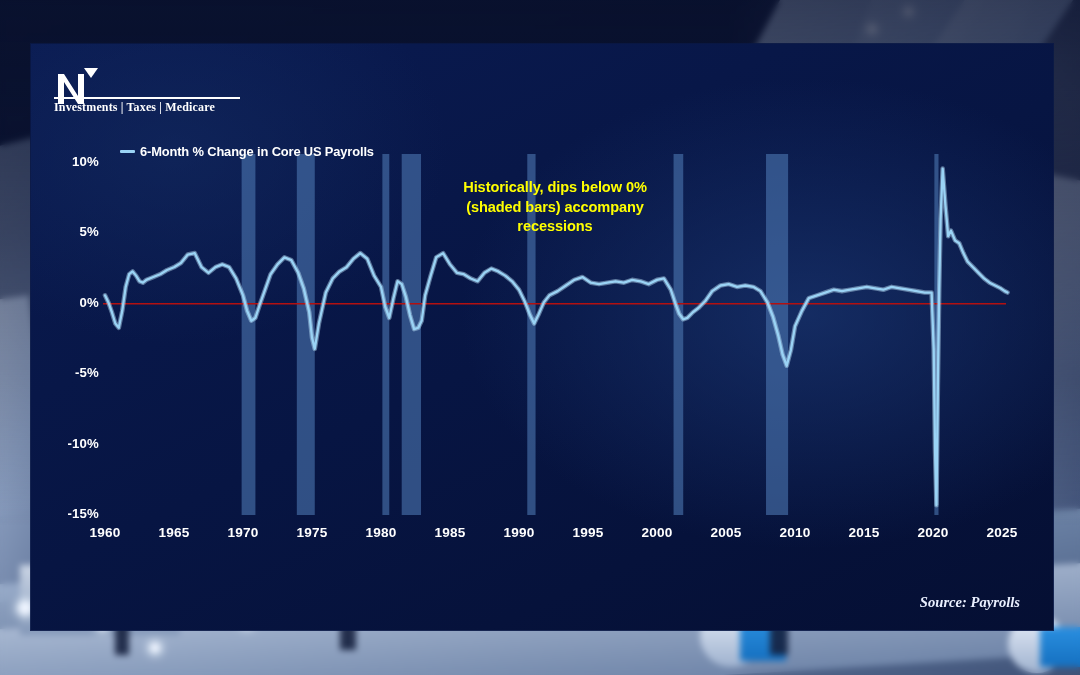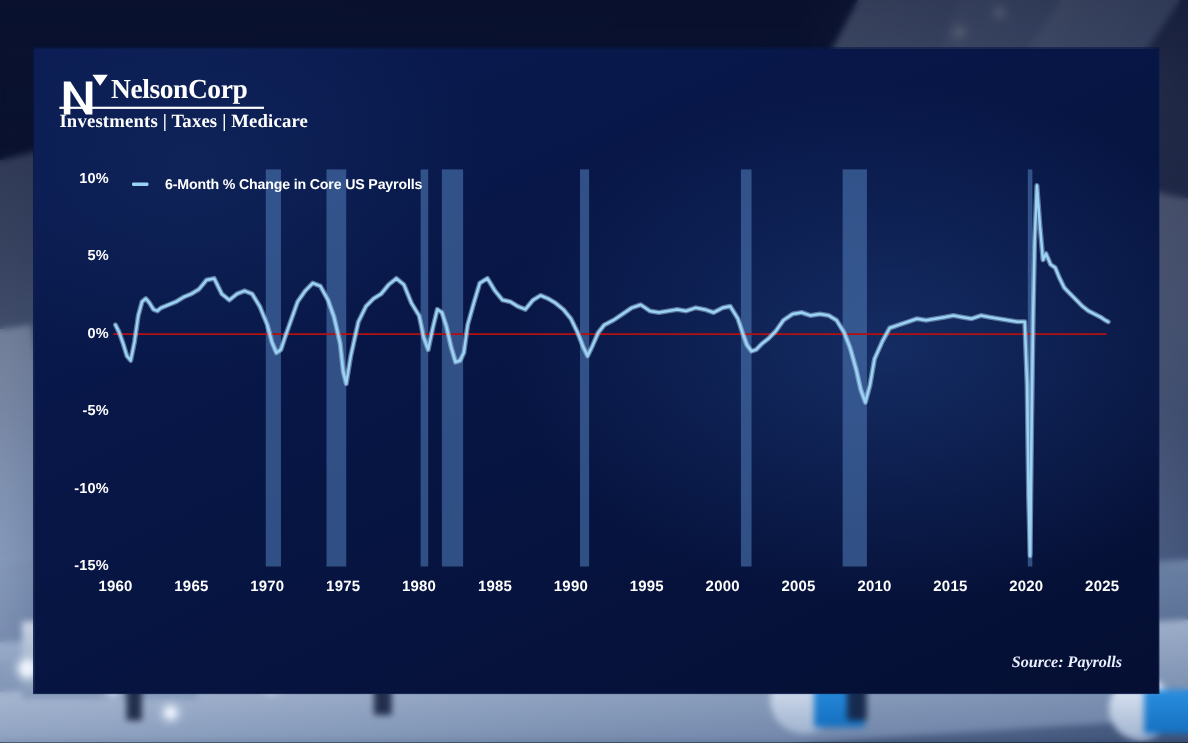--- a/index.html
+++ b/index.html
@@ -37,35 +37,35 @@
         radial-gradient(ellipse 420px 300px at 14% 18%, rgba(20,44,98,.55) 0%, rgba(12,26,70,0) 65%),
         linear-gradient(155deg,#0a1b52 0%,#071543 50%,#050f33 100%);
       box-shadow:0 0 0 1px rgba(10,24,70,.9);}
 
   
   #logo{position:absolute;left:23px;top:16px;width:190px;height:62px;}
   .logo-mark{position:absolute;left:0;top:6px;width:52px;height:40px;}
   .logo-name{position:absolute;left:47px;top:8px;color:#ffffff;font-family:"Liberation Serif",serif;
       font-weight:bold;font-size:25px;letter-spacing:-.4px;white-space:nowrap;}
   .logo-sub{position:absolute;left:0;top:40px;color:#ffffff;font-family:"Liberation Serif",serif;
-      font-weight:bold;font-size:17px;letter-spacing:.15px;white-space:nowrap;}
+      font-weight:bold;font-size:12px;letter-spacing:.15px;white-space:nowrap;}
   .logo-rule{position:absolute;left:0;top:37px;width:186px;height:1.6px;background:#ffffff;}
 
   #title{position:absolute;left:0;right:0;top:22px;text-align:center;
       color:#f2f6ff;font-family:"Liberation Serif",serif;font-size:27.5px;letter-spacing:.4px;
       text-shadow:0 1px 3px rgba(0,0,0,.55);}
 
   
   #chart{position:absolute;left:0;top:0;width:1022px;height:472px;}
   .yt{position:absolute;color:#ffffff;font-size:13.2px;font-weight:bold;text-align:right;
       letter-spacing:.2px;}
   .xt{position:absolute;color:#ffffff;font-size:13.6px;font-weight:bold;text-align:center;
       letter-spacing:.2px;}
 
-  #legend{position:absolute;left:89px;top:116px;display:flex;align-items:center;gap:15px;}
+  #legend{position:absolute;left:89px;top:100px;display:flex;align-items:center;gap:5px;}
   .leg-swatch{width:15px;height:3.4px;background:#9ad3f5;border-radius:1px;}
   .leg-text{color:#ffffff;font-size:12.9px;font-weight:bold;letter-spacing:-.15px;white-space:nowrap;}
 
   #annotation{position:absolute;left:390px;top:134px;width:268px;text-align:center;
       color:#ffff00;font-size:14.6px;font-weight:bold;line-height:19.5px;letter-spacing:-.1px;}
 
   #source{position:absolute;right:33px;bottom:19px;color:#eaf0ff;
       font-family:"Liberation Serif",serif;font-style:italic;font-weight:bold;font-size:14.6px;}
 </style>
 </head>
@@ -106,21 +106,20 @@
   </div>
 
   <div id="panel">
 
     <div id="logo">
       <svg class="logo-mark" viewBox="0 0 52 40">
         <path d="M4 38 L4 8 L10 8 L24 30 L24 8 L30 8 L30 38 L24 38 L10 16 L10 38 Z" fill="#ffffff"></path>
         <path d="M30 2 L44 2 L37 12 Z" fill="#ffffff"></path>
       </svg>
       <div class="logo-rule"></div>
-      <div class="logo-name">NelsonCorp</div>
       <div class="logo-sub">Investments | Taxes | Medicare</div>
     </div>
 
 
     <div id="chart">
       <svg id="plot" width="1022" height="586">
           <rect x="210.62000000000126" y="110" width="13.799999999999983" height="361" fill="#4a74ae" opacity="0.62"></rect>
           <rect x="265.82000000000124" y="110" width="17.93999999999943" height="361" fill="#4a74ae" opacity="0.62"></rect>
           <rect x="351.37999999999874" y="110" width="6.899999999999977" height="361" fill="#4a74ae" opacity="0.62"></rect>
           <rect x="370.7" y="110" width="19.3200000000013" height="361" fill="#4a74ae" opacity="0.62"></rect>
@@ -132,17 +131,22 @@
           <path d="M74.00 251.35 L77.45 258.39 L80.90 268.25 L84.35 279.51 L87.80 283.74 L91.25 266.84 L94.70 242.90 L98.15 230.23 L101.60 227.42 L105.05 231.64 L108.50 237.27 L111.95 238.68 L115.40 235.86 L122.30 233.05 L129.20 230.23 L136.10 226.01 L143.00 223.19 L149.90 218.97 L156.80 210.52 L163.70 209.11 L170.60 223.19 L177.50 228.82 L184.40 223.19 L191.30 220.38 L198.20 223.19 L205.10 234.46 L212.00 251.35 L216.14 266.84 L220.28 276.70 L224.42 273.88 L228.56 261.21 L234.08 245.72 L239.60 230.23 L246.50 220.38 L253.40 213.34 L260.30 216.15 L267.20 228.82 L272.72 244.31 L278.24 268.25 L281.00 293.59 L283.76 304.86 L287.90 279.51 L294.80 248.54 L301.70 234.46 L308.60 227.42 L315.50 223.19 L322.40 214.74 L329.30 209.11 L336.20 214.74 L343.10 231.64 L350.00 242.90 L354.14 262.62 L358.28 273.88 L362.42 254.17 L366.56 237.27 L370.70 240.09 L374.84 252.76 L378.98 271.06 L383.12 285.14 L387.26 283.74 L390.71 276.70 L394.16 251.35 L399.68 231.64 L405.20 213.34 L412.10 209.11 L419.00 220.38 L425.90 228.82 L432.80 230.23 L439.70 234.46 L446.60 237.27 L453.50 228.82 L460.40 224.60 L467.30 227.42 L474.20 231.64 L481.10 237.27 L488.00 245.72 L493.52 256.98 L499.04 271.06 L503.18 279.51 L507.32 271.06 L512.84 258.39 L518.36 251.35 L526.64 247.13 L534.92 241.50 L543.20 235.86 L551.48 233.05 L559.76 238.68 L568.04 240.09 L576.32 238.68 L584.60 237.27 L592.88 238.68 L601.16 235.86 L609.44 237.27 L617.72 240.09 L626.00 235.86 L632.90 234.46 L639.80 245.72 L643.94 258.39 L648.08 269.66 L652.22 275.29 L656.36 273.88 L661.88 268.25 L667.40 264.02 L674.30 256.98 L681.20 247.13 L689.48 241.50 L697.76 240.09 L706.04 242.90 L714.32 241.50 L722.60 242.90 L729.50 247.13 L736.40 258.39 L741.92 272.47 L747.44 292.18 L751.58 310.49 L755.72 321.75 L759.86 306.26 L764.00 282.33 L770.90 266.84 L777.80 254.17 L786.08 251.35 L794.36 248.54 L802.64 245.72 L810.92 247.13 L819.20 245.72 L827.48 244.31 L835.76 242.90 L844.04 244.31 L852.32 245.72 L860.60 242.90 L868.88 244.31 L877.16 245.72 L885.44 247.13 L893.72 248.54 L900.62 248.54 L902.69 304.86 L904.07 407.64 L905.45 461.14 L906.83 344.28 L908.21 245.72 L909.59 175.32 L911.66 124.63 L914.42 161.24 L917.18 192.22 L919.94 186.58 L924.08 196.44 L928.22 199.26 L932.36 209.11 L936.50 217.56 L942.02 223.19 L947.54 228.82 L953.06 234.46 L958.58 238.68 L964.10 241.50 L969.62 244.31 L973.76 247.13 L976.52 248.54 " fill="none" stroke="#bfe4fa" stroke-width="4.6" stroke-linejoin="round" stroke-linecap="round" opacity="0.45"></path>
           <path d="M74.00 251.35 L77.45 258.39 L80.90 268.25 L84.35 279.51 L87.80 283.74 L91.25 266.84 L94.70 242.90 L98.15 230.23 L101.60 227.42 L105.05 231.64 L108.50 237.27 L111.95 238.68 L115.40 235.86 L122.30 233.05 L129.20 230.23 L136.10 226.01 L143.00 223.19 L149.90 218.97 L156.80 210.52 L163.70 209.11 L170.60 223.19 L177.50 228.82 L184.40 223.19 L191.30 220.38 L198.20 223.19 L205.10 234.46 L212.00 251.35 L216.14 266.84 L220.28 276.70 L224.42 273.88 L228.56 261.21 L234.08 245.72 L239.60 230.23 L246.50 220.38 L253.40 213.34 L260.30 216.15 L267.20 228.82 L272.72 244.31 L278.24 268.25 L281.00 293.59 L283.76 304.86 L287.90 279.51 L294.80 248.54 L301.70 234.46 L308.60 227.42 L315.50 223.19 L322.40 214.74 L329.30 209.11 L336.20 214.74 L343.10 231.64 L350.00 242.90 L354.14 262.62 L358.28 273.88 L362.42 254.17 L366.56 237.27 L370.70 240.09 L374.84 252.76 L378.98 271.06 L383.12 285.14 L387.26 283.74 L390.71 276.70 L394.16 251.35 L399.68 231.64 L405.20 213.34 L412.10 209.11 L419.00 220.38 L425.90 228.82 L432.80 230.23 L439.70 234.46 L446.60 237.27 L453.50 228.82 L460.40 224.60 L467.30 227.42 L474.20 231.64 L481.10 237.27 L488.00 245.72 L493.52 256.98 L499.04 271.06 L503.18 279.51 L507.32 271.06 L512.84 258.39 L518.36 251.35 L526.64 247.13 L534.92 241.50 L543.20 235.86 L551.48 233.05 L559.76 238.68 L568.04 240.09 L576.32 238.68 L584.60 237.27 L592.88 238.68 L601.16 235.86 L609.44 237.27 L617.72 240.09 L626.00 235.86 L632.90 234.46 L639.80 245.72 L643.94 258.39 L648.08 269.66 L652.22 275.29 L656.36 273.88 L661.88 268.25 L667.40 264.02 L674.30 256.98 L681.20 247.13 L689.48 241.50 L697.76 240.09 L706.04 242.90 L714.32 241.50 L722.60 242.90 L729.50 247.13 L736.40 258.39 L741.92 272.47 L747.44 292.18 L751.58 310.49 L755.72 321.75 L759.86 306.26 L764.00 282.33 L770.90 266.84 L777.80 254.17 L786.08 251.35 L794.36 248.54 L802.64 245.72 L810.92 247.13 L819.20 245.72 L827.48 244.31 L835.76 242.90 L844.04 244.31 L852.32 245.72 L860.60 242.90 L868.88 244.31 L877.16 245.72 L885.44 247.13 L893.72 248.54 L900.62 248.54 L902.69 304.86 L904.07 407.64 L905.45 461.14 L906.83 344.28 L908.21 245.72 L909.59 175.32 L911.66 124.63 L914.42 161.24 L917.18 192.22 L919.94 186.58 L924.08 196.44 L928.22 199.26 L932.36 209.11 L936.50 217.56 L942.02 223.19 L947.54 228.82 L953.06 234.46 L958.58 238.68 L964.10 241.50 L969.62 244.31 L973.76 247.13 L976.52 248.54 " fill="none" stroke="#9ad3f5" stroke-width="2.3" stroke-linejoin="round" stroke-linecap="round"></path>
         </svg>
     <div class="yt" style="right: 954px; top: 110px; width: 60px;">10%</div><div class="yt" style="right: 954px; top: 180.4px; width: 60px;">5%</div><div class="yt" style="right: 954px; top: 250.8px; width: 60px;">0%</div><div class="yt" style="right: 954px; top: 321.2px; width: 60px;">-5%</div><div class="yt" style="right: 954px; top: 391.6px; width: 60px;">-10%</div><div class="yt" style="right: 954px; top: 462px; width: 60px;">-15%</div><div class="xt" style="left: 42px; top: 481px; width: 64px;">1960</div><div class="xt" style="left: 111px; top: 481px; width: 64px;">1965</div><div class="xt" style="left: 180px; top: 481px; width: 64px;">1970</div><div class="xt" style="left: 249px; top: 481px; width: 64px;">1975</div><div class="xt" style="left: 318px; top: 481px; width: 64px;">1980</div><div class="xt" style="left: 387px; top: 481px; width: 64px;">1985</div><div class="xt" style="left: 456px; top: 481px; width: 64px;">1990</div><div class="xt" style="left: 525px; top: 481px; width: 64px;">1995</div><div class="xt" style="left: 594px; top: 481px; width: 64px;">2000</div><div class="xt" style="left: 663px; top: 481px; width: 64px;">2005</div><div class="xt" style="left: 732px; top: 481px; width: 64px;">2010</div><div class="xt" style="left: 801px; top: 481px; width: 64px;">2015</div><div class="xt" style="left: 870px; top: 481px; width: 64px;">2020</div><div class="xt" style="left: 939px; top: 481px; width: 64px;">2025</div></div>
 
     <div id="legend">
       <span class="leg-swatch"></span>
       <span class="leg-text">6-Month % Change in Core US Payrolls</span>
     </div>
 
+    <div id="annotation">
+      <div>Historically, dips below 0%</div>
+      <div>(shaded bars) accompany</div>
+      <div>recessions</div>
+    </div>
 
     <div id="source">Source: Payrolls</div>
 
   </div>
 </div>
 
 </body></html>

